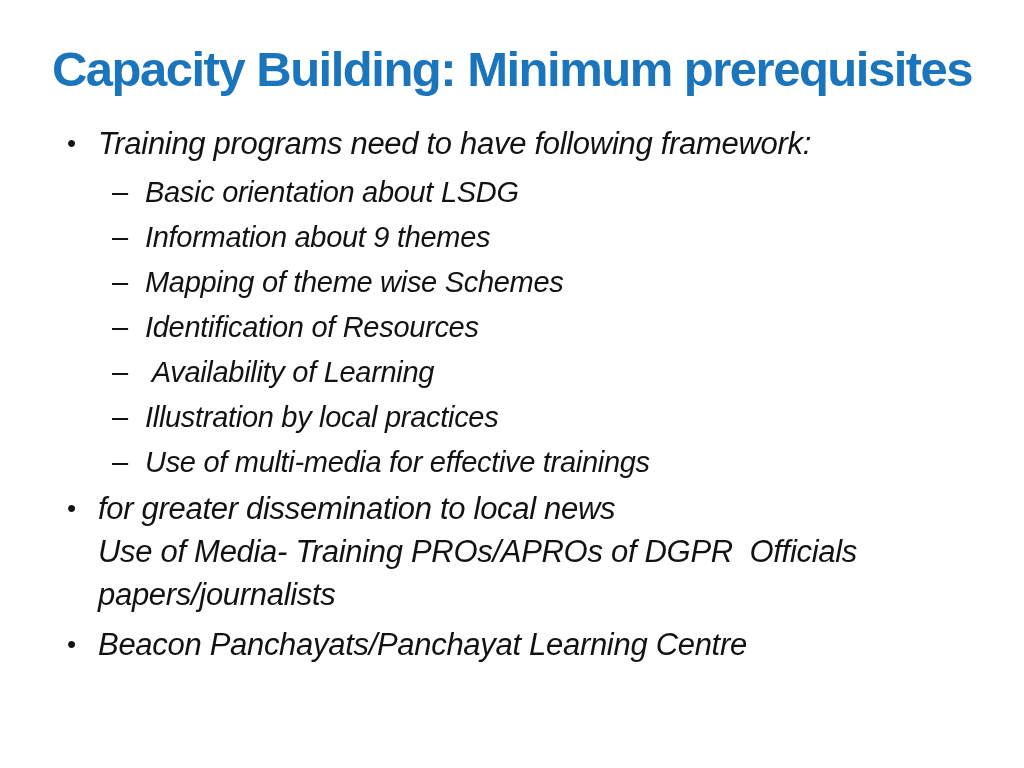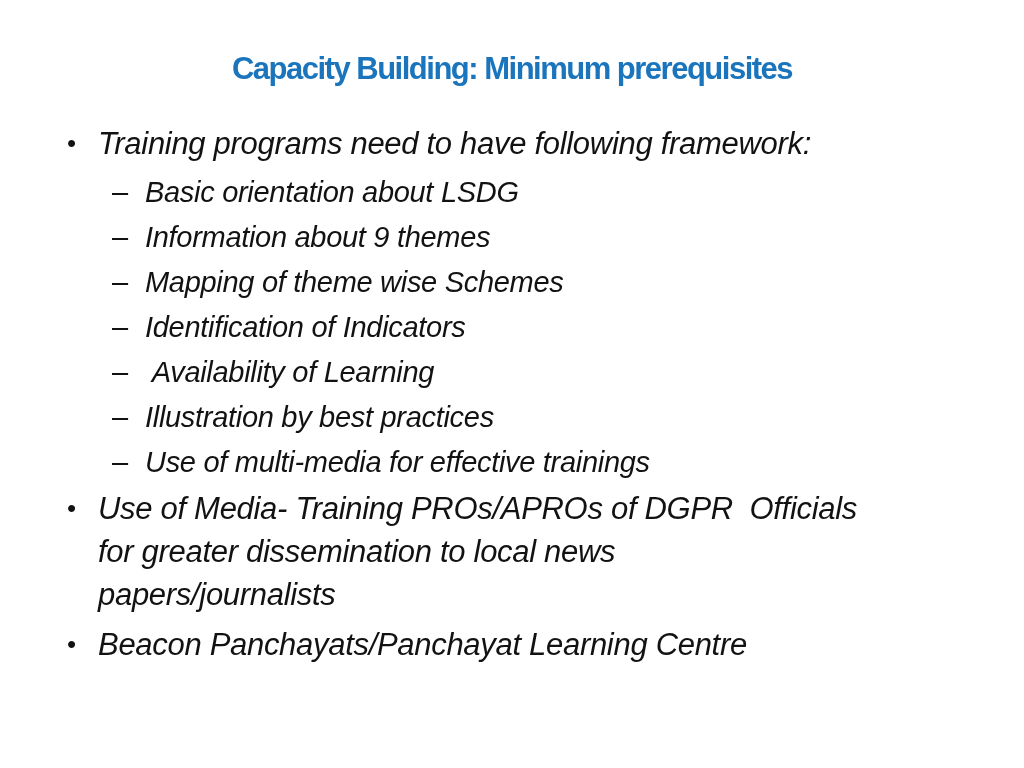--- a/index.html
+++ b/index.html
@@ -15,21 +15,21 @@
     overflow: hidden;
     font-family: "Liberation Sans", "DejaVu Sans", sans-serif;
   }
   .slide-title {
     position: absolute;
     top: 47px;
     left: 0;
     right: 0;
     text-align: center;
     color: #1b75bc;
-    font-size: 31px;
+    font-size: 49px;
     font-weight: bold;
     letter-spacing: -1.5px;
     line-height: 44px;
     white-space: pre;
   }
   .content {
     position: absolute;
     top: 122px;
     left: 67px;
     width: 900px;
@@ -110,46 +110,46 @@
       </div>
       <div class="item l2">
         <span class="marker">–</span>
         <span class="lines">
           <span class="line">Mapping of theme wise Schemes</span>
         </span>
       </div>
       <div class="item l2">
         <span class="marker">–</span>
         <span class="lines">
-          <span class="line">Identification of Indicators</span>
+          <span class="line">Identification of Resources</span>
         </span>
       </div>
       <div class="item l2">
         <span class="marker">–</span>
         <span class="lines">
           <span class="line"> Availability of Learning</span>
         </span>
       </div>
       <div class="item l2">
         <span class="marker">–</span>
         <span class="lines">
-          <span class="line">Illustration by best practices</span>
+          <span class="line">Illustration by local practices</span>
         </span>
       </div>
       <div class="item l2">
         <span class="marker">–</span>
         <span class="lines">
           <span class="line">Use of multi-media for effective trainings</span>
         </span>
       </div>
       <div class="item l1">
         <span class="marker">•</span>
         <span class="lines">
+          <span class="line">for greater dissemination to local news</span>
           <span class="line">Use of Media- Training PROs/APROs of DGPR  Officials</span>
-          <span class="line">for greater dissemination to local news</span>
           <span class="line">papers/journalists</span>
         </span>
       </div>
       <div class="item l1">
         <span class="marker">•</span>
         <span class="lines">
           <span class="line">Beacon Panchayats/Panchayat Learning Centre</span>
         </span>
       </div>
     </div>

